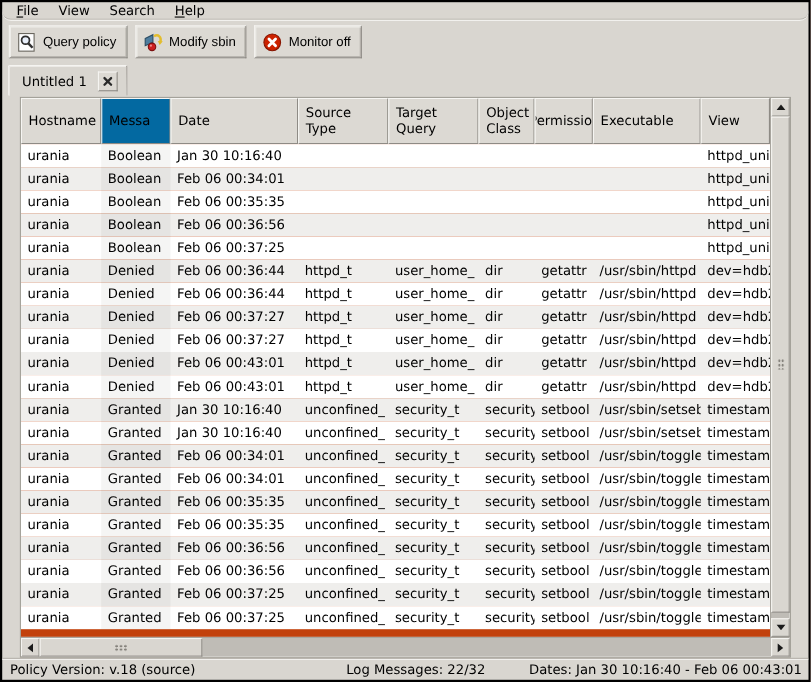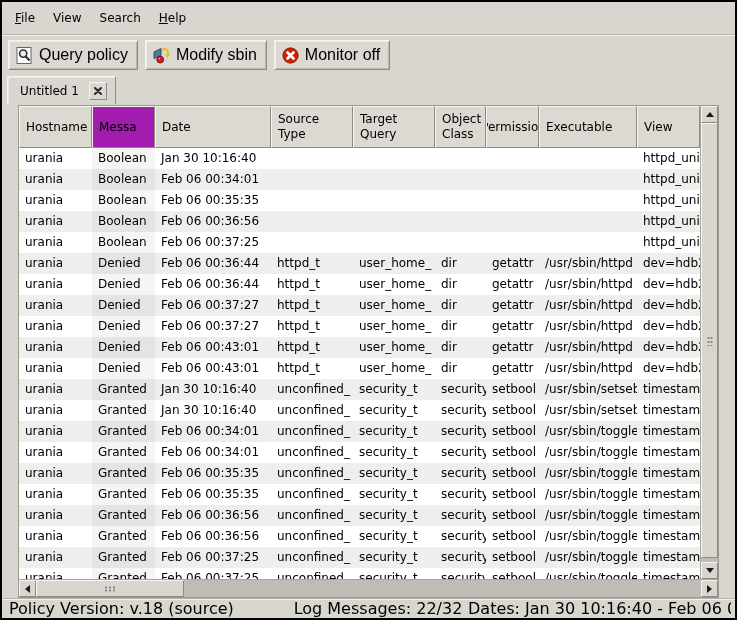--- a/index.html
+++ b/index.html
@@ -10,37 +10,38 @@
   .window {
     width: 737px; height: 620px;
     border: 2px solid #000;
     background: #d9d6d0;
     display: flex; flex-direction: column;
     overflow: hidden;
   }
   
   .menubar {
     display: flex; align-items: center;
-    height: 33px; padding-left: 4px;
+    height: 16px; padding-left: 4px;
     border-bottom: 1px solid #b6b3ac;
     box-shadow: 0 1px 0 #f2f1ee;
     flex: 0 0 auto;
+    border-radius: 11px;
   }
   .menu-item { padding: 4px 9px; cursor: default; }
   .menu-item.u-first::first-letter { text-decoration: underline; }
   
   .toolbar { display: flex; gap: 7px; padding: 5px 0 5px 6px; height: 40px; flex: 0 0 auto; align-items: center; }
   .tbtn {
     display: flex; align-items: center; gap: 5px;
     height: 30px; padding: 0 9px 0 6px;
     background: #dcd9d3;
     border: 1px solid #8e8b85;
     border-top-color: #f5f4f1; border-left-color: #f5f4f1;
     box-shadow: inset 1px 1px 0 #eeede9, inset -1px -1px 0 #b9b6b0;
-    font-size: 16px; cursor: default;
+    font-size: 12px; cursor: default;
   }
   
   .tabbar { display: flex; align-items: center; height: 30px; padding-left: 5px; flex: 0 0 auto; }
   .tab {
     display: flex; align-items: center; gap: 10px;
     height: 28px; padding: 0 8px 0 12px;
     background: #d9d6d0;
     border: 1px solid #8e8b85; border-bottom: none;
     border-top-color: #f5f4f1; border-left-color: #f5f4f1;
     box-shadow: inset 1px 1px 0 #eceae6;
@@ -66,21 +67,21 @@
   .table-pane { grid-column: 1; grid-row: 1; display: flex; flex-direction: column; overflow: hidden; background: #fff; }
   .header-row { display: flex; flex: 0 0 42px; }
   .hcell {
     display: flex; align-items: center; gap: 4px;
     padding: 2px 4px 2px 6px;
     background: #dcd9d3;
     border-top: 1px solid #f6f5f2; border-left: 1px solid #f6f5f2;
     border-right: 1px solid #8e8b85; border-bottom: 1px solid #8e8b85;
     line-height: 1.25; overflow: hidden; cursor: default;
   }
-  .hcell.sorted-h { background: #a21caf; gap: 28px; }
+  .hcell.sorted-h { background: #0369a1; gap: 28px; }
   .sort-arrow {
     width: 0; height: 0; flex: 0 0 auto;
     border-left: 5px solid transparent; border-right: 5px solid transparent;
     border-top: 6px solid #1a1a1a;
   }
   .tbody { flex: 1 1 auto; overflow: hidden; background: #c2410c; }
   .trow { display: flex; height: 21px; background: #fff; }
   .trow.alt { background: #efeeec; }
   .cell {
     padding: 3px 2px 0 6px; overflow: hidden; white-space: nowrap;
@@ -127,21 +128,21 @@
   .tri-up { width:0;height:0;border-left:4px solid transparent;border-right:4px solid transparent;border-bottom:5px solid #1a1a1a; }
   .tri-down { width:0;height:0;border-left:4px solid transparent;border-right:4px solid transparent;border-top:5px solid #1a1a1a; }
   .tri-left { width:0;height:0;border-top:4px solid transparent;border-bottom:4px solid transparent;border-right:5px solid #1a1a1a; }
   .tri-right { width:0;height:0;border-top:4px solid transparent;border-bottom:4px solid transparent;border-left:5px solid #1a1a1a; }
   .spacer { flex: 1 1 auto; }
   
   .statusbar {
     flex: 0 0 20px; display: flex; align-items: center;
     padding: 0 4px; border-top: 1px solid #b6b3ac;
     box-shadow: inset 0 1px 0 #f2f1ee;
-    font-size: 16px;
+    font-size: 12px;
   }
   .status-left  { flex: 1.55; text-align: left; padding-left: 3px; white-space: nowrap; overflow: hidden; }
   .status-mid   { flex: 1.0;  text-align: center; white-space: nowrap; overflow: hidden; }
   .status-right { flex: 1.45; text-align: right; padding-right: 2px; white-space: nowrap; overflow: hidden; }
   .icon { flex: 0 0 auto; display: inline-flex; }
 </style>
 </head>
 <body>
 
 <div class="window">

